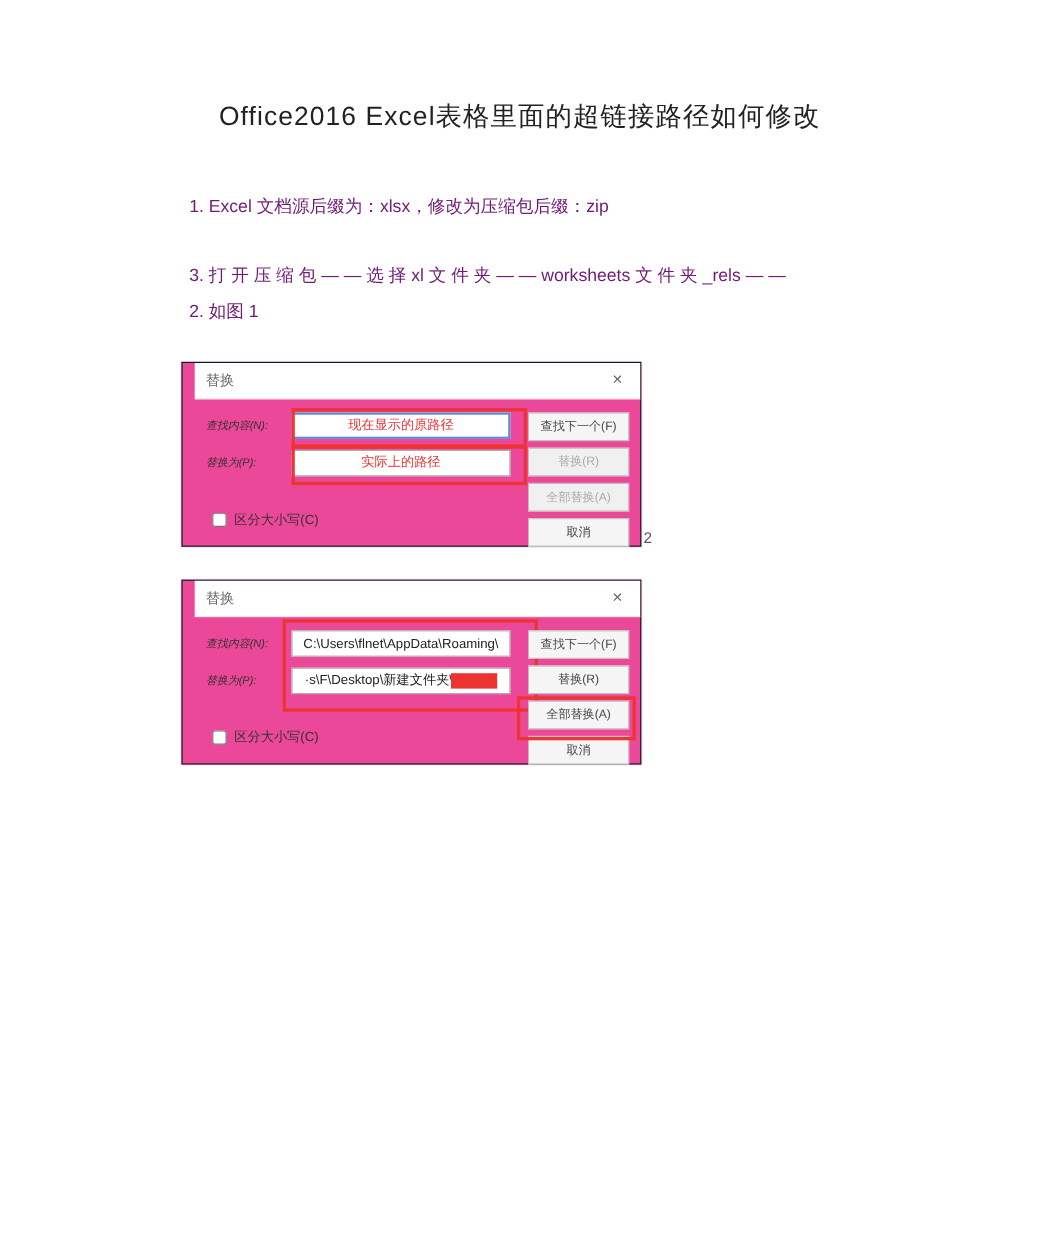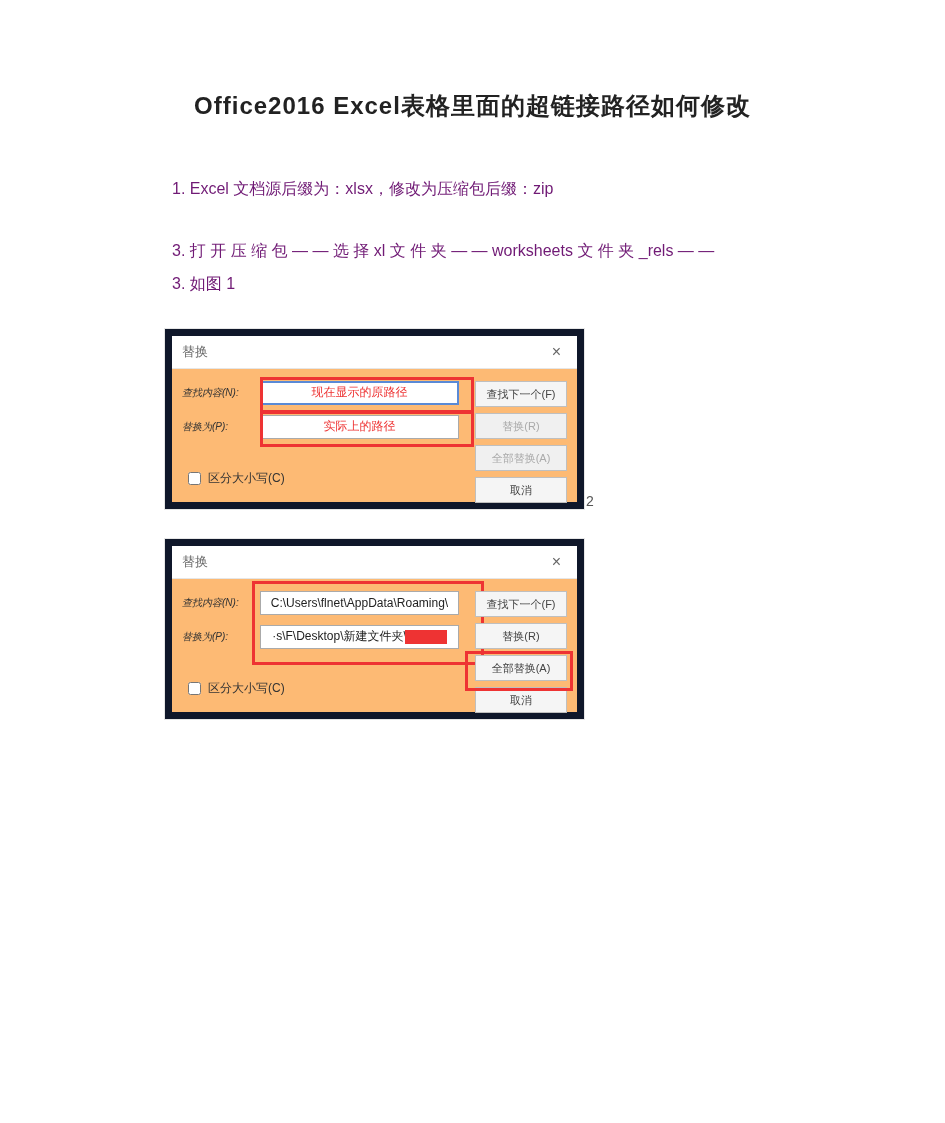--- a/index.html
+++ b/index.html
@@ -9,42 +9,43 @@
     font-family: "Microsoft YaHei", "PingFang SC", sans-serif;
     color: #333;
     width: 945px;
   }
   .page {
     padding: 90px 140px 60px 140px;
   }
   h1 {
     text-align: center;
     font-size: 24px;
-    font-weight: bold;
+    font-weight: normal;
     margin: 0 0 50px 0;
     color: #222;
     letter-spacing: 1px;
   }
   p.step {
     font-size: 16px;
     line-height: 2.1;
     margin: 0 0 28px 0;
     text-indent: 2em;
     color: #701a75;
   }
   p.step.noindent { text-indent: 0; }
   .dialog-wrap {
     margin: 8px 0 30px 25px;
   }
   .dialog {
     width: 405px;
-    background: #fdba74;
-    border: 7px solid #0f172a;
+    background: #ec4899;
+    border: 1px solid #0f172a;
     box-shadow: 0 0 0 1px #e6e6e6;
     position: relative;
+    padding-left: 11px;
   }
   .dlg-title {
     height: 32px;
     line-height: 32px;
     padding: 0 10px;
     font-size: 13px;
     color: #666;
     background: #fff;
     border-bottom: 1px solid #e6e6e6;
     display:flex;
@@ -144,21 +145,21 @@
 <body>
 
 <div class="page">
 
   <h1>Office2016  Excel表格里面的超链接路径如何修改</h1>
 
   <p class="step">1. Excel 文档源后缀为：xlsx，修改为压缩包后缀：zip</p>
 
   <p class="step" style="margin-bottom:0;">3. 打 开 压 缩 包 — — 选 择  xl  文 件 夹 — — worksheets  文 件 夹 _rels — —</p>
 
-  <p class="step">3. 如图 1</p>
+  <p class="step">2. 如图 1</p>
 
   <div class="dialog-wrap">
     <div style="display:inline-block; vertical-align:bottom;">
     <div class="dialog">
       <div class="dlg-title">
         <span>替换</span>
         <span class="dlg-close">×</span>
       </div>
       <div class="dlg-body">
         <div class="inputs-area">

